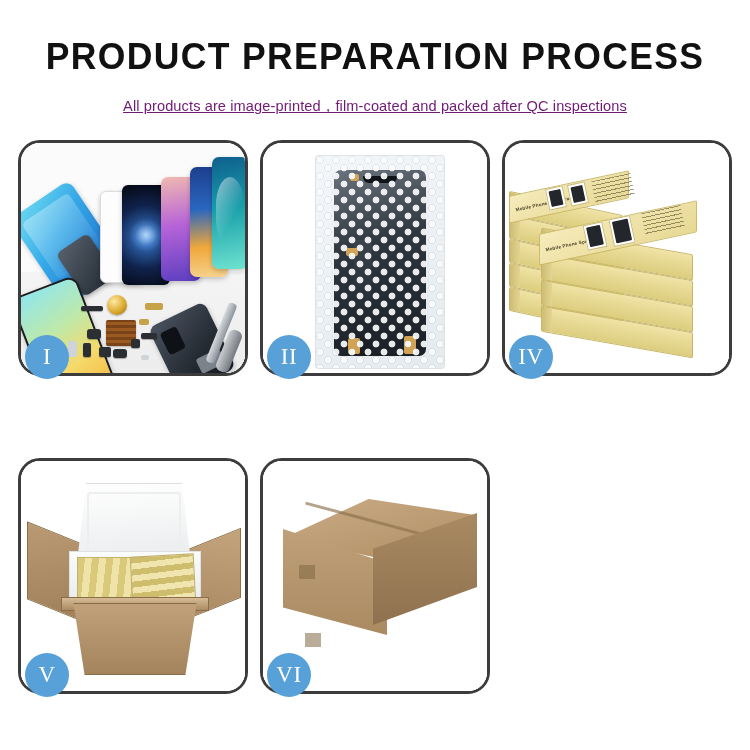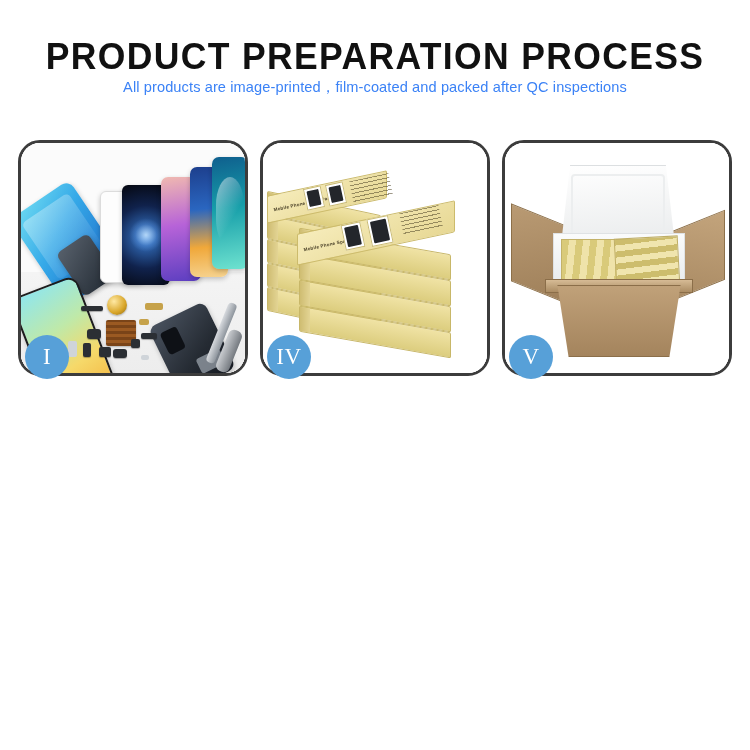--- a/index.html
+++ b/index.html
@@ -38,24 +38,25 @@
     letter-spacing: 1.4px;
     line-height: 1.05;
     transform: scaleX(0.96);
     margin: 0;
     white-space: nowrap;
   }
   .sub-title {
     font-family: "Liberation Sans", sans-serif;
     font-size: 14.6px;
     font-weight: normal;
-    color: #3b82f6;
-    margin-top: 1px;
+    color: #701a75;
+    margin-top: 20px;
     letter-spacing: 0.1px;
     white-space: nowrap;
+    text-decoration: underline;
   }
 
   
   .grid {
     position: absolute;
     top: 140px;
     left: 18px;
     width: 714px;
     display: grid;
     grid-template-columns: repeat(3, 230px);
@@ -412,20 +413,38 @@
           <div class="chipw" style="left:120px;top:212px;width:8px;height:5px;"></div>
           <div class="chipw" style="left:200px;top:212px;width:10px;height:6px;"></div>
           <div class="driver"></div>
           <div class="driver2"></div>
         </div>
       </div>
       <div class="badge">I</div>
 
     </div>
 
+    <div class="panel">
+      <div class="panel-inner">
+        <div class="scene2">
+          <div class="bag">
+            <div class="screen"></div>
+            <div class="flex"></div>
+            <div class="tape" style="left:34px;top:18px;width:9px;height:7px;"></div>
+            <div class="tape" style="left:30px;top:92px;width:12px;height:8px;"></div>
+            <div class="tape" style="left:32px;top:182px;width:12px;height:16px;"></div>
+            <div class="tape" style="left:88px;top:180px;width:12px;height:18px;"></div>
+            <div class="bubbles2"></div>
+            <div class="bubbles"></div>
+          </div>
+        </div>
+      </div>
+      <div class="badge">II</div>
+
+    </div>
 
 
     <div class="panel">
       <div class="panel-inner">
         <div class="scene4">
           <div class="stackwrap">
 
             <div class="sbox" style="left:4px;top:60px;width:112px;height:22px;transform:skewY(12deg);">
                 <span class="side"></span>
               </div>
@@ -491,15 +510,29 @@
           <div class="trays"></div>
           <div class="trays2"></div>
           <div class="cartonRim"></div>
           <div class="cartonF"></div>
         </div>
       </div>
       <div class="badge">V</div>
 
     </div>
 
+    <div class="panel">
+      <div class="panel-inner">
+        <div class="scene6">
+          <div class="c6top"></div>
+          <div class="c6topseam"></div>
+          <div class="c6left"></div>
+          <div class="c6right"></div>
+          <div class="tab" style="left:36px;top:104px;width:16px;height:14px;"></div>
+          <div class="tab" style="left:42px;top:172px;width:16px;height:14px;"></div>
+        </div>
+      </div>
+      <div class="badge">VI</div>
+
+    </div>
 
   </div>
 </div>
 
 </body></html>

